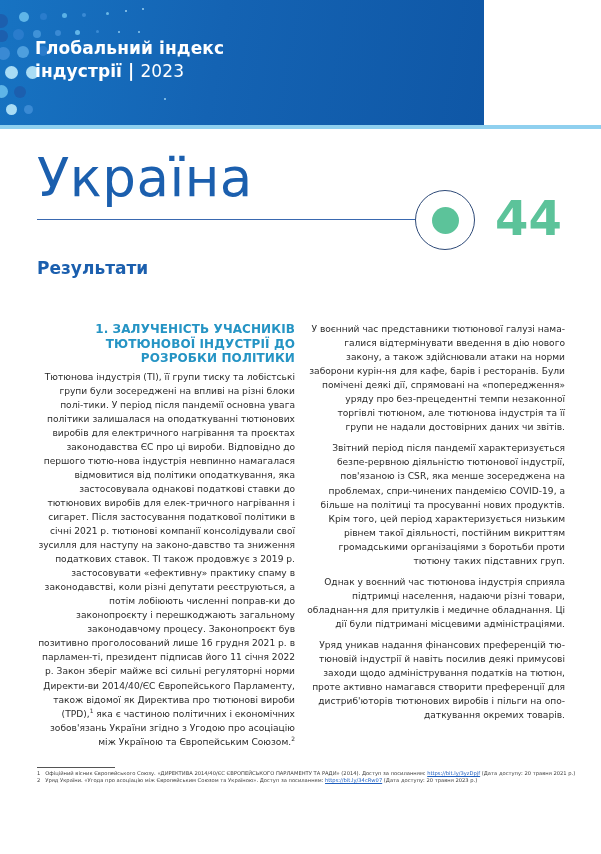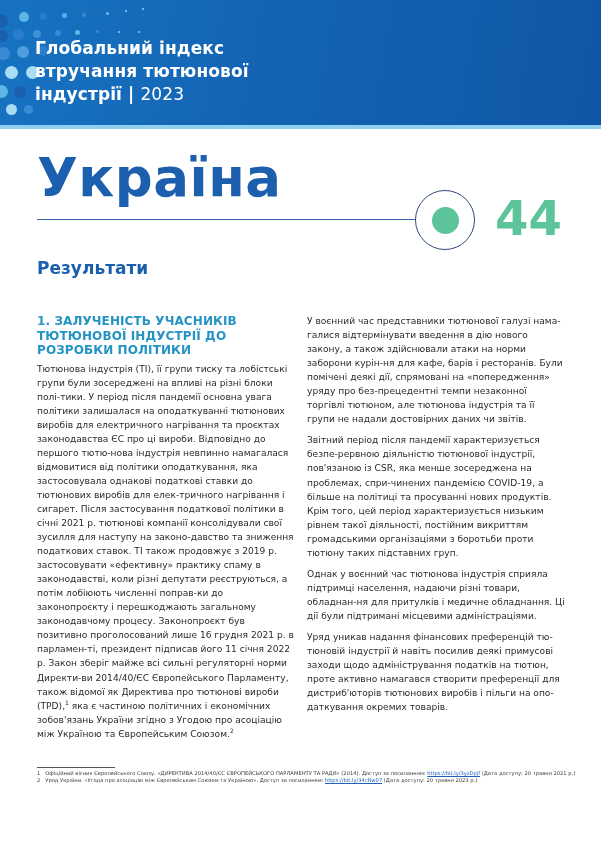--- a/index.html
+++ b/index.html
@@ -1,31 +1,31 @@
 <!DOCTYPE html>
 <html><head>
 <meta charset="utf-8">
 <style>
   * { box-sizing: border-box; margin: 0; padding: 0; }
   body { width: 601px; height: 854px; background: #ffffff; font-family: "DejaVu Sans", sans-serif; overflow: hidden; position: relative; color: #2a2a2a; }
-  .header { position: absolute; left: 0; top: 0; width: 601px; height: 125px; background: linear-gradient(100deg, #1773c2 0%, #1463b3 45%, #0f57a6 100%); overflow: hidden; padding-left: 42px; }
+  .header { position: absolute; left: 0; top: 0; width: 484px; height: 125px; background: linear-gradient(100deg, #1773c2 0%, #1463b3 45%, #0f57a6 100%); overflow: hidden; padding-left: 42px; }
   .header-stripe { position: absolute; left: 0; top: 125px; width: 601px; height: 4px; background: #8fd0ef; }
   .dot { position: absolute; border-radius: 50%; }
   .h-title { position: absolute; left: 35px; top: 37px; color: #ffffff; font-weight: bold; font-size: 17px; line-height: 23px; letter-spacing: 0.1px; }
   .h-title .yr { font-weight: normal; }
   .logos { position: absolute; left: 324px; top: 58px; height: 28px; display: flex; align-items: center; }
   .gctc-circle { width: 21px; height: 21px; border-radius: 50%; background: #fff; color: #1463b3; font-size: 5px; font-weight: bold; display: flex; align-items: center; justify-content: center; }
   .gctc-text { color: #e6f0fa; font-size: 5px; line-height: 5.5px; margin-left: 4px; width: 50px; }
   .stop-circle { margin-left: 10px; width: 22px; height: 22px; border-radius: 50%; background: #fff; color: #1463b3; font-size: 6px; font-weight: bold; display: flex; align-items: center; justify-content: center; }
   .stop-bar { width: 1px; height: 18px; background: #cfe2f4; margin-left: 3px; }
   .stop-text { color: #e6f0fa; font-size: 3px; line-height: 4px; margin-left: 2px; width: 14px; font-weight: bold; }
   .zhyttia { margin-left: 10px; display: flex; align-items: center; color: #fff; font-size: 17px; }
   .leaf { width: 12px; height: 12px; background: #fff; border-radius: 0 10px 0 10px; margin-right: 3px; opacity: 0.9; }
 
-  .country { position: absolute; left: 37px; top: 148px; color: #1b5fae; font-weight: bold; font-size: 53px; letter-spacing: 0.5px; line-height: 60px; }
+  .country { position: absolute; left: 37px; top: 148px; color: #1b5fae; font-weight: normal; font-size: 53px; letter-spacing: 0.5px; line-height: 60px; }
   .title-line { position: absolute; left: 37px; top: 219px; width: 378px; height: 1px; background: #3a69b0; }
   .ring { position: absolute; left: 415px; top: 190px; width: 60px; height: 60px; border: 1px solid #2e4a78; border-radius: 50%; }
   .ring-dot { position: absolute; left: 432px; top: 207px; width: 27px; height: 27px; border-radius: 50%; background: #5cc39a; }
   .score { position: absolute; left: 495px; top: 190px; color: #5cc39a; font-weight: bold; font-size: 48px; line-height: 56px; }
   .results { position: absolute; left: 37px; top: 258px; color: #1b5fae; font-weight: bold; font-size: 17px; }
   .sec-h { color: #2594c4; font-weight: bold; font-size: 12px; line-height: 14.5px; margin-bottom: 4px; letter-spacing: 0.1px; }
   .para { margin-bottom: 7px; }
   sup { font-size: 6px; line-height: 0; }
 
   .fn-line { position: absolute; left: 37px; top: 767px; width: 78px; height: 1px; background: #555; }
@@ -59,42 +59,41 @@
     <div class="dot" style="left:5px;top:66px;width:13px;height:13px;background:#a9dcf5;"></div>
     <div class="dot" style="left:26px;top:66px;width:13px;height:13px;background:#a9dcf5;"></div>
     <div class="dot" style="left:-5px;top:85px;width:13px;height:13px;background:#5fb5e8;"></div>
     <div class="dot" style="left:14px;top:86px;width:12px;height:12px;background:#1c5fae;"></div>
     <div class="dot" style="left:6px;top:104px;width:11px;height:11px;background:#a9dcf5;"></div>
     <div class="dot" style="left:24px;top:105px;width:9px;height:9px;background:#3a8ad4;"></div>
     <div class="dot" style="left:164px;top:98px;width:2px;height:2px;background:#9ad0f0;"></div>
   </div>
   <div class="h-title">
     <div>Глобальний індекс</div>
-    <div>втручання тютюнової</div>
     <div><span>індустрії | </span><span class="yr">2023</span></div>
   </div>
 </div>
 <div class="header-stripe"></div>
 
 <div class="country">Україна</div>
 <div class="title-line"></div>
 <div class="ring"></div>
 <div class="ring-dot"></div>
 <div class="score">44</div>
 <div class="results">Результати</div>
 
 <div class="fn-line"></div>
 <div class="footnotes">
   <div><span>1</span>&nbsp;&nbsp; <span>Офіційний вісник Європейського Союзу. «ДИРЕКТИВА 2014/40/ЄС ЄВРОПЕЙСЬКОГО ПАРЛАМЕНТУ ТА РАДИ» (2014). Доступ за посиланням: </span><a>https://bit.ly/3yzDpjf</a><span> (Дата доступу: 20 травня 2021 р.)</span></div>
   <div><span>2</span>&nbsp;&nbsp; <span>Уряд України. «Угода про асоціацію між Європейським Союзом та Україною». Доступ за посиланням: </span><a>https://bit.ly/34cRw07</a><span> (Дата доступу: 20 травня 2023 р.)</span></div>
 </div>
 
 <style>
   
-  .flow { position: absolute; left: 37px; top: 314px; width: 528px; height: 440px; column-count: 2; column-gap: 12px; column-fill: auto; font-size: 9.1px; line-height: 14.05px; color: #2b2b2b; }
+  .flow { position: absolute; left: 37px; top: 322px; width: 528px; height: 440px; column-count: 2; column-gap: 12px; column-fill: auto; font-size: 9.1px; line-height: 14.05px; color: #2b2b2b; text-align: right; }
   .flow .sec-h { break-after: avoid; }
   .flow .para { margin-bottom: 7px; }
   .flow .sec-h.later { margin-top: 8px; }
 </style>
 <div class="flow">
   <div class="sec-h">1. ЗАЛУЧЕНІСТЬ УЧАСНИКІВ ТЮТЮНОВОЇ ІНДУСТРІЇ ДО РОЗРОБКИ ПОЛІТИКИ</div>
   <div class="para"><span>Тютюнова індустрія (ТІ), її групи тиску та лобістські групи були зосереджені на впливі на різні блоки полі-тики. У період після пандемії основна увага політики залишалася на оподаткуванні тютюнових виробів для електричного нагрівання та проєктах законодавства ЄС про ці вироби. Відповідно до першого тютю-нова індустрія невпинно намагалася відмовитися від політики оподаткування, яка застосовувала однакові податкові ставки до тютюнових виробів для елек-тричного нагрівання і сигарет. Після застосування податкової політики в січні 2021 р. тютюнові компанії консолідували свої зусилля для наступу на законо-давство та зниження податкових ставок. ТІ також продовжує з 2019 р. застосовувати «ефективну» практику спаму в законодавстві, коли різні депутати реєструються, а потім лобіюють численні поправ-ки до законопроєкту і перешкоджають загальному законодавчому процесу. Законопроєкт був позитивно проголосований лише 16 грудня 2021 р. в парламен-ті, президент підписав його 11 січня 2022 р. Закон зберіг майже всі сильні регуляторні норми Директи-ви 2014/40/ЄС Європейського Парламенту, також відомої як Директива про тютюнові вироби (TPD),</span><sup>1</sup><span> яка є частиною політичних і економічних зобов'язань України згідно з Угодою про асоціацію між Україною та Європейським Союзом.</span><sup>2</sup></div>
   <div class="para">У воєнний час представники тютюнової галузі нама-галися відтермінувати введення в дію нового закону, а також здійснювали атаки на норми заборони курін-ня для кафе, барів і ресторанів. Були помічені деякі дії, спрямовані на «попередження» уряду про без-прецедентні темпи незаконної торгівлі тютюном, але тютюнова індустрія та її групи не надали достовірних даних чи звітів.</div>
   <div class="para">Звітний період після пандемії характеризується безпе-рервною діяльністю тютюнової індустрії, пов'язаною із CSR, яка менше зосереджена на проблемах, спри-чинених пандемією COVID-19, а більше на політиці та просуванні нових продуктів. Крім того, цей період характеризується низьким рівнем такої діяльності, постійним викриттям громадськими організаціями з боротьби проти тютюну таких підставних груп.</div>
   <div class="para">Однак у воєнний час тютюнова індустрія сприяла підтримці населення, надаючи різні товари, обладнан-ня для притулків і медичне обладнання. Ці дії були підтримані місцевими адміністраціями.</div>

